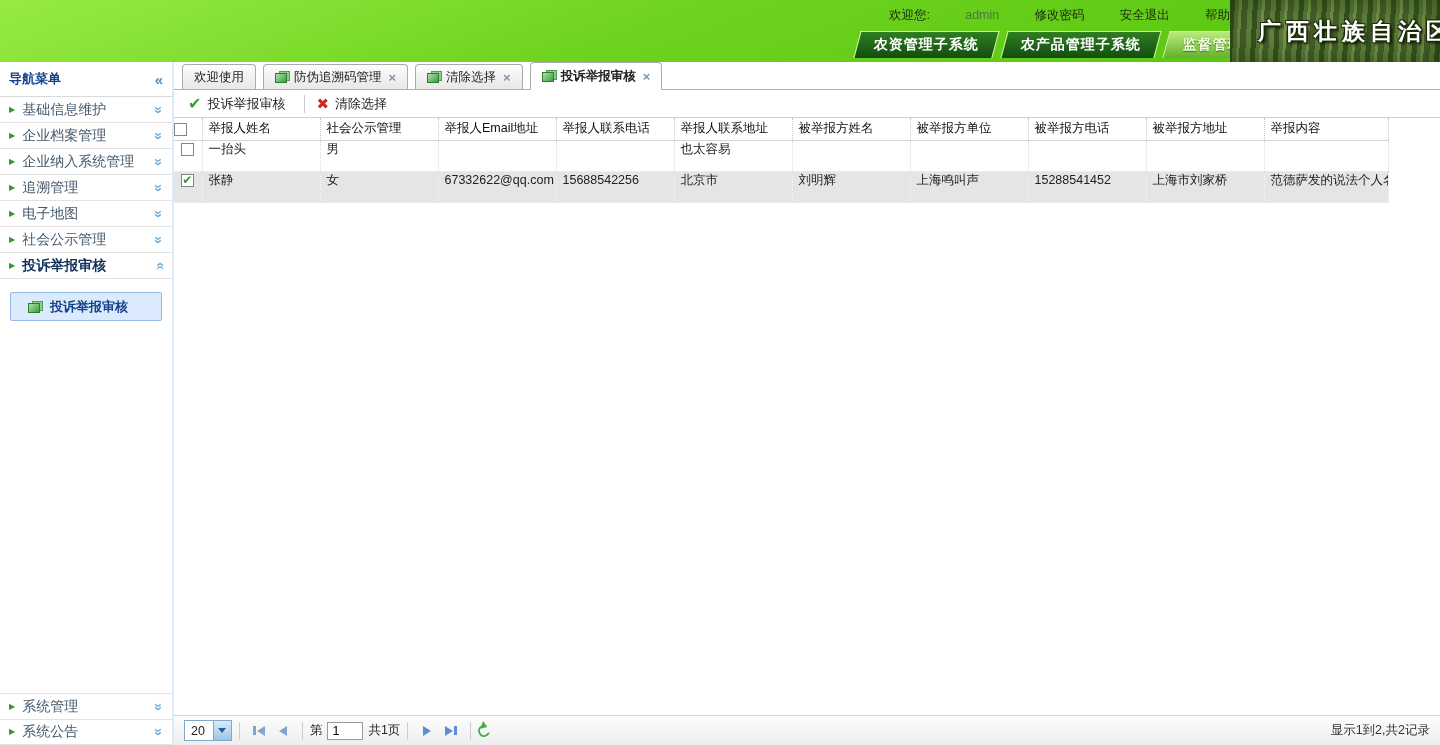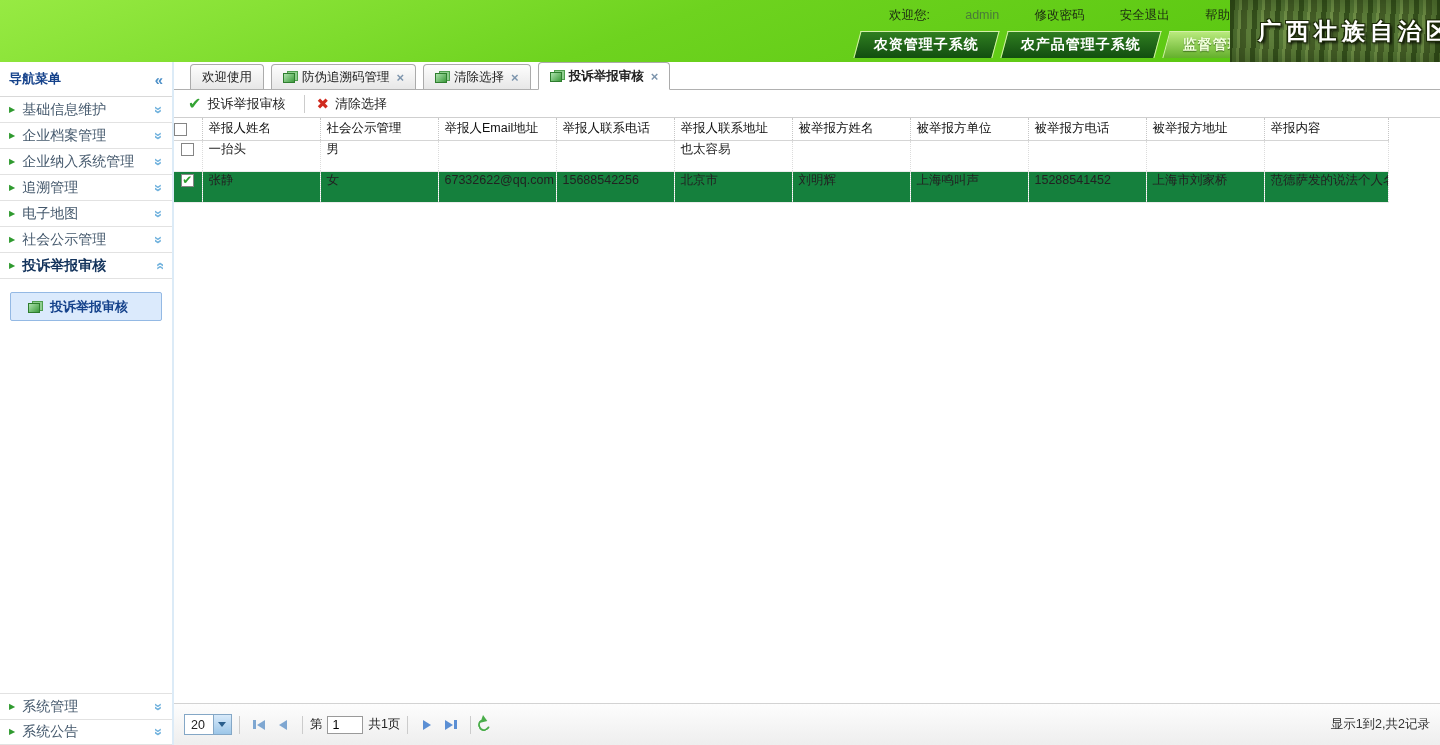--- a/index.html
+++ b/index.html
@@ -60,21 +60,21 @@
 
   
   .stack-icon { position:relative; width:14px; height:12px; display:inline-block; flex:none; }
   .stack-icon::before { content:""; position:absolute; left:4px; top:0; width:9px; height:8px;
     background:#8fce8f; border:1px solid #4e9e4e; }
   .stack-icon::after { content:""; position:absolute; left:0; bottom:0; width:10px; height:8px;
     background:linear-gradient(135deg,#aee3ae,#3c9a3c); border:1px solid #2e7d2e; }
 
   
   .main { flex:1; display:flex; flex-direction:column; background:#fff; min-width:0; }
-  .tab-bar { height:28px; display:flex; align-items:flex-end; gap:7px; padding-left:16px;
+  .tab-bar { height:28px; display:flex; align-items:flex-end; gap:7px; padding-left:8px;
     border-bottom:1px solid #b0b0b0; background:#fff; }
   .tab { height:25px; padding:0 11px; display:flex; align-items:center; gap:5px;
     border:1px solid #ababab; border-bottom:none; border-radius:4px 4px 0 0;
     background:linear-gradient(180deg,#fdfdfd,#e7e7e7); cursor:pointer; white-space:nowrap; }
   .tab-label { font-size:12.5px; color:#222; }
   .tab.active { height:28px; background:#fff; margin-bottom:-1px; border-bottom:1px solid #fff; }
   .tab.active .tab-label { font-weight:bold; }
   .tab-close-icon { color:#7d95ad; font-weight:bold; font-size:13px; margin-left:2px; cursor:pointer; }
 
   .toolbar { height:28px; display:flex; align-items:center; padding-left:10px;
@@ -86,31 +86,31 @@
   .v-sep { width:1px; height:18px; background:#ccc; margin:0 7px; }
 
   
   table.grid { border-collapse:collapse; table-layout:fixed; width:1214px; }
   .grid th { height:22px; font-weight:normal; font-size:12.5px; text-align:left; color:#111;
     padding:0 0 0 6px; border-right:1px dotted #c6c6c6; border-bottom:1px solid #d5d5d5;
     background:#fff; white-space:nowrap; overflow:hidden; cursor:pointer; }
   .grid td { height:20px; font-size:12.5px; padding:0 0 13px 6px;
     border-right:1px dotted #dcdcdc; border-bottom:1px solid #ececec;
     white-space:nowrap; overflow:hidden; }
-  .grid tr.selected td { background:#15803d; }
+  .grid tr.selected td { background:#e5e5e5; }
   .cb-cell { text-align:center; padding-left:0 !important; }
   .checkbox { width:13px; height:13px; border:1px solid #858585; background:#fff;
     display:inline-block; margin:0 auto; position:relative; vertical-align:middle; cursor:pointer; }
   .checkbox.checked::after { content:"\2714"; position:absolute; left:0px; top:-1px;
     color:#2e9e2e; font-size:12px; font-weight:bold; line-height:13px; }
 
   .content-filler { flex:1; background:#fff; }
 
   
-  .page-bar { height:42px; display:flex; align-items:center; padding:0 10px;
+  .page-bar { height:30px; display:flex; align-items:center; padding:0 10px;
     border-top:1px solid #d3d3d3; background:linear-gradient(180deg,#fdfdfd,#eeeeee); font-size:12.5px; }
   .page-size-select { display:inline-flex; align-items:stretch; height:21px;
     border:1px solid #84a7c6; background:#fff; cursor:pointer; }
   .page-size-value { padding:0 8px 0 6px; display:flex; align-items:center; }
   .select-arrow { width:18px; background:linear-gradient(180deg,#d8eafa,#9cc6e8);
     border-left:1px solid #84a7c6; display:flex; align-items:center; justify-content:center; }
   .select-arrow::after { content:""; border-left:4px solid transparent; border-right:4px solid transparent;
     border-top:5px solid #2a5e8c; }
   .pg-btn { width:24px; height:20px; display:flex; align-items:center; justify-content:center; cursor:pointer; }
   .bar-l { width:3px; height:9px; background:#7fa7d1; margin-right:1px; }

